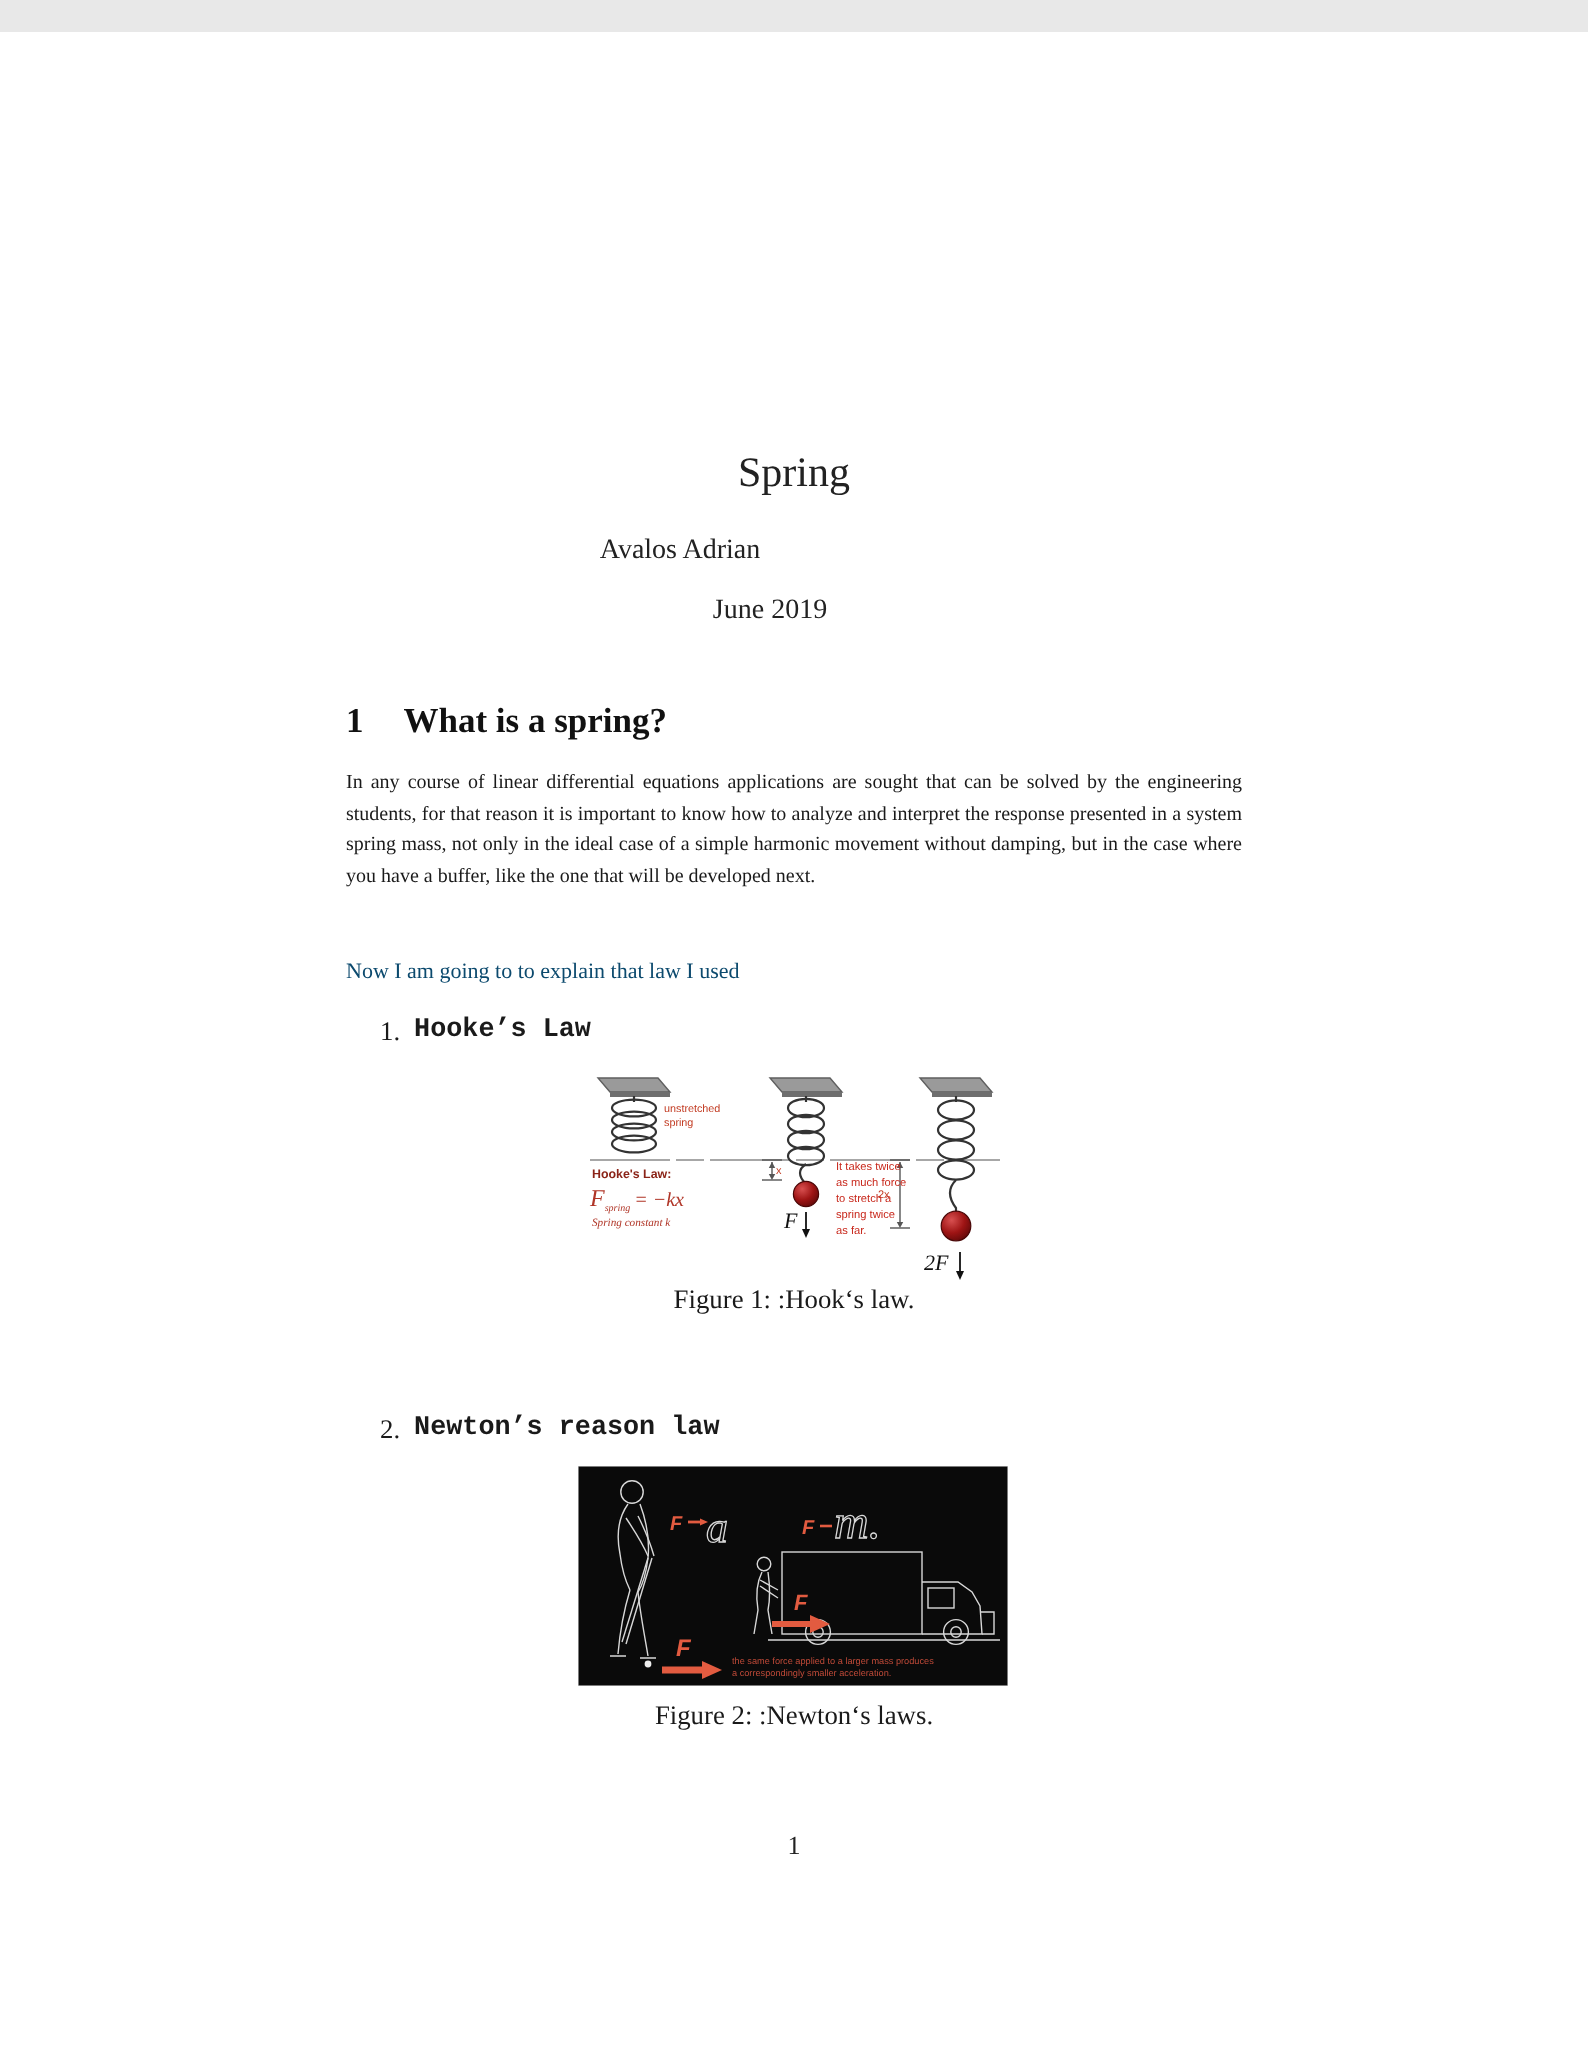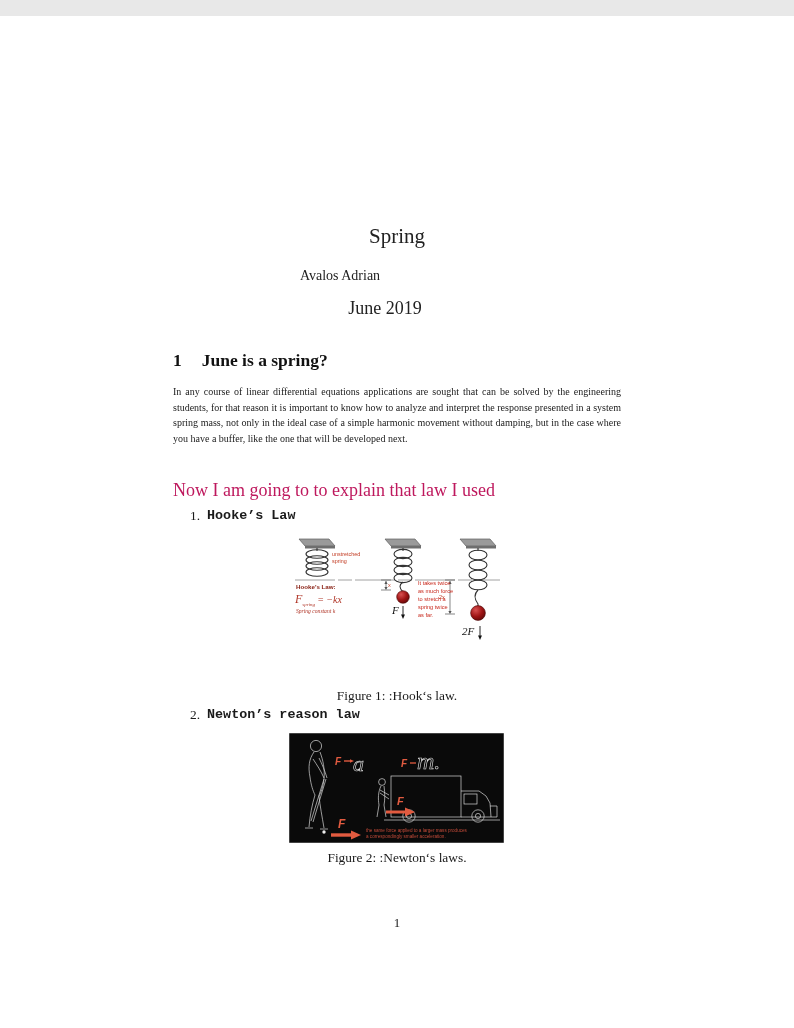--- a/index.html
+++ b/index.html
@@ -15,72 +15,72 @@
   .doc-title{
     position:absolute;top:208px;left:0;width:794px;
     text-align:center;font-size:21px;color:#222;
   }
   .doc-author{
     position:absolute;top:252px;left:0;width:680px;
     text-align:center;font-size:14px;color:#222;
   }
   .doc-date{
     position:absolute;top:282px;left:0;width:770px;
-    text-align:center;font-size:18px;color:#222;
+    text-align:center;font-size:14px;color:#222;
   }
   .section-heading{
     position:absolute;top:334px;left:173px;width:448px;
     font-size:17.5px;font-weight:bold;color:#111;
     display:flex;gap:20px;
   }
   .body-par{
     position:absolute;left:173px;width:448px;
     font-size:10px;line-height:15.6px;
     text-align:justify;color:#1a1a1a;
   }
   .par1{top:368px;}
   .lead-in{
     position:absolute;top:464px;left:173px;width:448px;
-    font-size:18px;color:#be185d;
+    font-size:11px;color:#0c4a6e;
   }
   .list-item{
     position:absolute;left:190px;
     font-size:13.4px;display:flex;gap:7px;
   }
   .li-1{top:492px;}
   .li-2{top:691px;}
   .list-item .num{font-weight:normal;}
   .list-item .lbl{font-weight:bold;font-family:Liberation Mono, monospace;}
   .fig1-wrap{position:absolute;top:520px;left:293px;width:209px;height:110px;}
   .fig2-wrap{position:absolute;top:717px;left:289px;width:215px;height:110px;}
   .caption{
     position:absolute;left:0;width:794px;
     text-align:center;font-size:13.4px;color:#1a1a1a;
   }
-  .cap1{top:672px;}
+  .cap1{top:626px;}
   .cap2{top:834px;}
   .page-number{
     position:absolute;top:899px;left:0;width:794px;
     text-align:center;font-size:13px;color:#222;
   }
   svg text{font-family:"Liberation Sans","DejaVu Sans",sans-serif;}
   svg text.serif{font-family:"Liberation Serif","DejaVu Serif",serif;}
 </style>
 </head>
 <body>
 
 <div class="page">
 
   <div class="doc-title">Spring</div>
   <div class="doc-author">Avalos Adrian</div>
   <div class="doc-date">June 2019</div>
 
   <div class="section-heading">
     <span>1</span>
-    <span>June is a spring?</span>
+    <span>What is a spring?</span>
   </div>
 
   <div class="body-par par1">In any course of linear differential equations applications are sought that can be solved by the engineering students, for that reason it is important to know how to analyze and interpret the response presented in a system spring mass, not only in the ideal case of a simple harmonic movement without damping, but in the case where you have a buffer, like the one that will be developed next.</div>
 
   <div class="lead-in">Now I am going to to explain that law I used</div>
 
   <div class="list-item li-1">
     <span class="num">1.</span>
     <span class="lbl">Hooke’s Law</span>
   </div>

